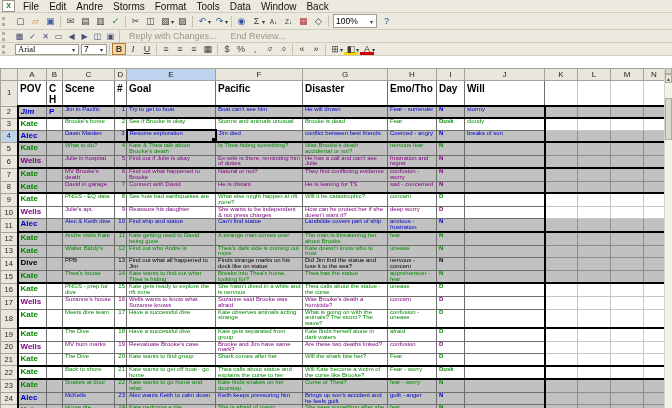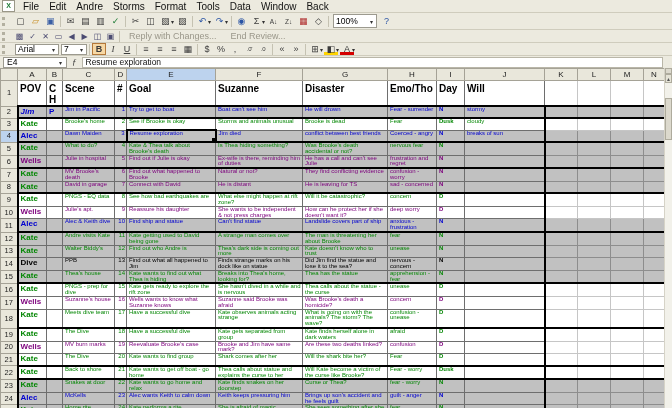--- a/index.html
+++ b/index.html
@@ -25,21 +25,21 @@
   .tbico{width:15px;height:14px;display:inline-flex;align-items:center;justify-content:center;
          font-size:9px;color:#3b3b3b;flex:none;}
   .toolbar2 .tbico{width:13px;height:11px;font-size:8px;color:#4c4c72;}
   .toolbar3 .tbico{width:14px;height:12px;font-size:9px;}
   .dd{font-size:6px;color:#333;margin:0 1px 0 -2px;flex:none;}
   .zoombox{width:38px;height:12px;background:#fff;border:1px solid #9c9a8f;font-size:8.5px;
            display:inline-flex;align-items:center;justify-content:space-between;padding:0 2px;margin:0 2px;flex:none;}
   .graylabel{font-size:9px;color:#9a978a;margin:0 7px;white-space:nowrap;}
   .combo{background:#fff;border:1px solid #9c9a8f;height:11px;font-size:8.5px;display:inline-flex;
          align-items:center;justify-content:space-between;padding:0 2px;box-sizing:border-box;flex:none;}
-  .fontname{width:44px;margin-left:2px;}
+  .fontname{width:64px;margin-left:2px;font-family:Liberation Serif, serif;}
   .fontsize{width:26px;margin-left:2px;}
   .b{font-weight:bold;} .i{font-style:italic;font-family:"Liberation Serif",serif;} .u{text-decoration:underline;}
   .active{background:#f7d8a4;border:1px solid #b5793a;box-sizing:border-box;}
   .bar-yellow{box-shadow:inset 0 -3px 0 #ffd400;}
   .bar-red{box-shadow:inset 0 -3px 0 #d40000;}
   
   .formulabar{height:12px;background:#eceadf;border-bottom:1px solid #b9b6a8;display:flex;align-items:center;}
   .namebox{width:64px;height:11px;background:#fff;border:1px solid #9c9a8f;font-size:8.5px;
            display:inline-flex;align-items:center;justify-content:space-between;padding:0 3px;margin-left:3px;box-sizing:border-box;}
   .fx{font-size:9px;font-style:italic;color:#333;margin:0 5px;font-family:"Liberation Serif",serif;}
@@ -182,28 +182,20 @@
         <span class="sep"></span>
         <span class="tbico">⊞</span>
         <span class="dd">▾</span>
         <span class="tbico bar-yellow">◧</span>
         <span class="dd">▾</span>
         <span class="tbico bar-red">A</span>
         <span class="dd">▾</span>
       </span>
   </div>
 
-  <div class="formulabar">
-    <span class="namebox">
-      <span>E4</span>
-      <span class="dd">▾</span>
-    </span>
-    <span class="fx">ƒ</span>
-    <span class="fvalue">Resume exploration</span>
-  </div>
 
   <table>
     <colgroup>
       <col style="width:17px">
         <col style="width:29px">
         <col style="width:16px">
         <col style="width:52px">
       <col style="width:12px">
         <col style="width:89px">
         <col style="width:87px">
@@ -234,21 +226,21 @@
           <td class="colhdr">M</td>
           <td class="colhdr">N</td>
         </tr>
       <tr class="hrow" id="header-row">
           <td class="rowhdr">1</td>
           <td class="in">POV</td>
           <td class="in">CH</td>
           <td class="in">Scene</td>
           <td class="in">#</td>
           <td class="in">Goal</td>
-          <td class="in">Suzanne</td>
+          <td class="in">Pacific</td>
           <td class="in">Disaster</td>
           <td class="in">Emo/Tho</td>
           <td class="in">Day</td>
           <td class="in">Will</td>
           <td class="out"></td>
           <td class="out"></td>
           <td class="out"></td>
           <td class="out"></td>
         </tr>
     <tr class="shaded thick">

